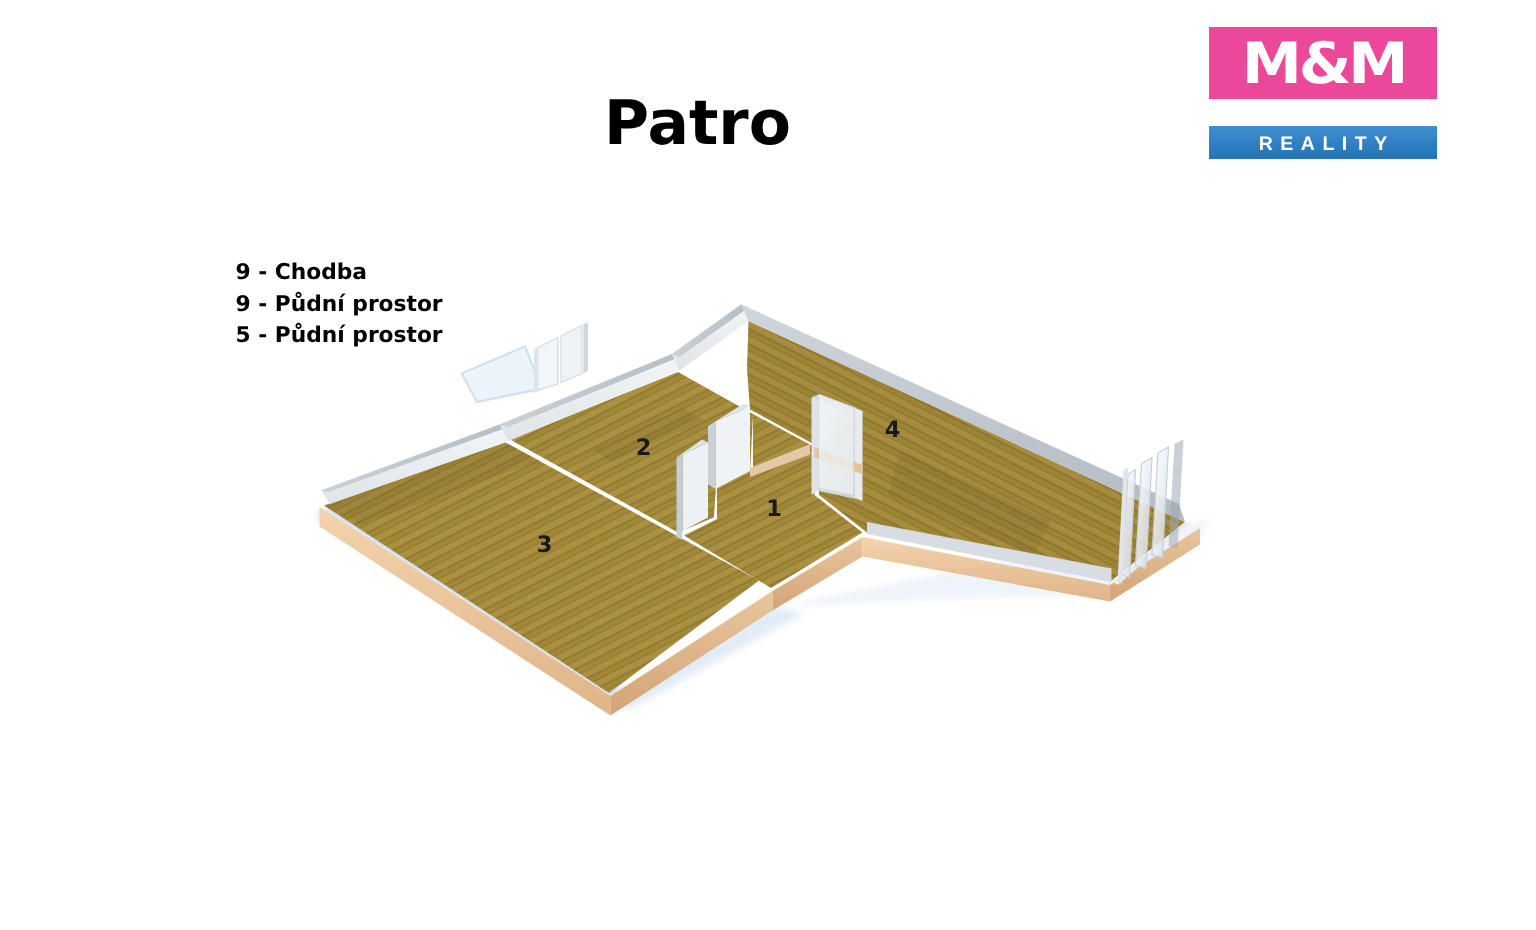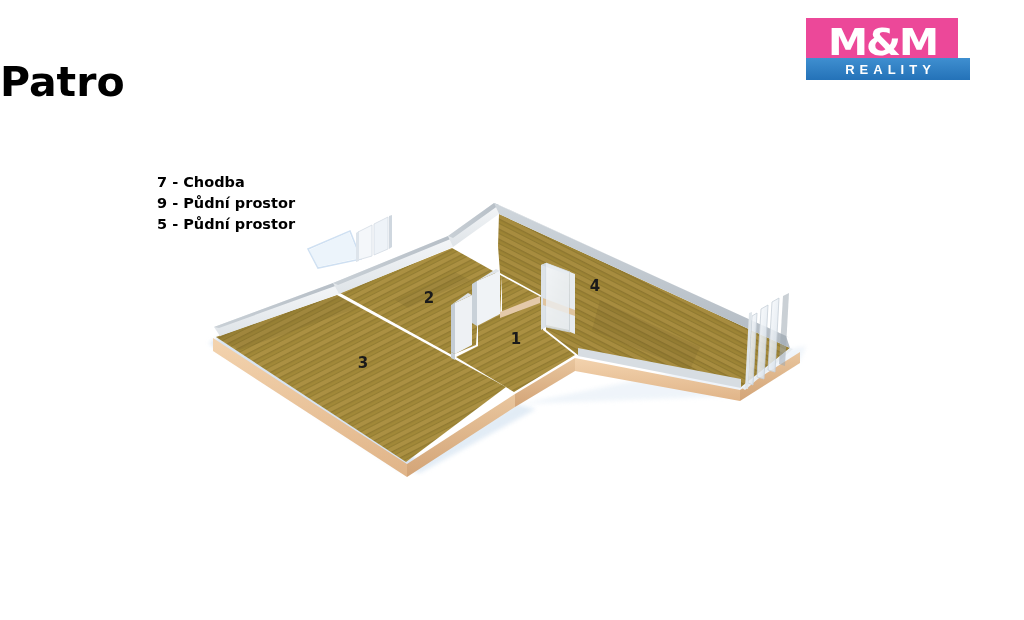--- a/index.html
+++ b/index.html
@@ -38,22 +38,22 @@
     color: #ffffff;
     font-family: "DejaVu Sans", sans-serif;
     font-weight: bold;
     font-size: 38px;
     letter-spacing: -2px;
     line-height: 1;
     transform: scaleX(1.06);
   }
   #logo .logo-sub {
     position: absolute;
-    left: 0; top: 40px;
-    width: 164px;
+    left: 0; top: 66px;
+    width: 152px;
     height: 22px;
     background: #2b7cc1;
     background: linear-gradient(180deg, #3f8fd0 0%, #2472b8 100%);
     display: flex;
     align-items: center;
     justify-content: center;
     text-align: center;
   }
   #logo .logo-sub-text {
     color: #ffffff;
@@ -64,20 +64,21 @@
     text-indent: 5px;
     line-height: 1;
   }
 
   
   #title {
     position: absolute;
     left: 0;
     top: 62px;
     width: 930px;
+    text-align: center;
     font-family: "DejaVu Sans", sans-serif;
     font-weight: bold;
     font-size: 41px;
     color: #000000;
     letter-spacing: 0px;
     line-height: 1;
   }
 
   
   #legend {
@@ -117,21 +118,21 @@
     <span class="logo-main-text">M&amp;M</span>
   </div>
   <div class="logo-sub">
     <span class="logo-sub-text">REALITY</span>
   </div>
 </div>
 
 <div id="title">Patro</div>
 
 <div id="legend">
-  <div class="legend-row">7 - Chodba</div>
+  <div class="legend-row">9 - Chodba</div>
   <div class="legend-row">9 - Půdní prostor</div>
   <div class="legend-row">5 - Půdní prostor</div>
 </div>
 
 <svg id="scene" viewBox="0 0 1024 620">
   <defs>
 
     <pattern id="woodA" width="14" height="9" patternUnits="userSpaceOnUse" patternTransform="rotate(-27)">
       <rect width="14" height="9" fill="#a18838"></rect>
       <rect width="14" height="4.2" fill="#ab9042"></rect>

